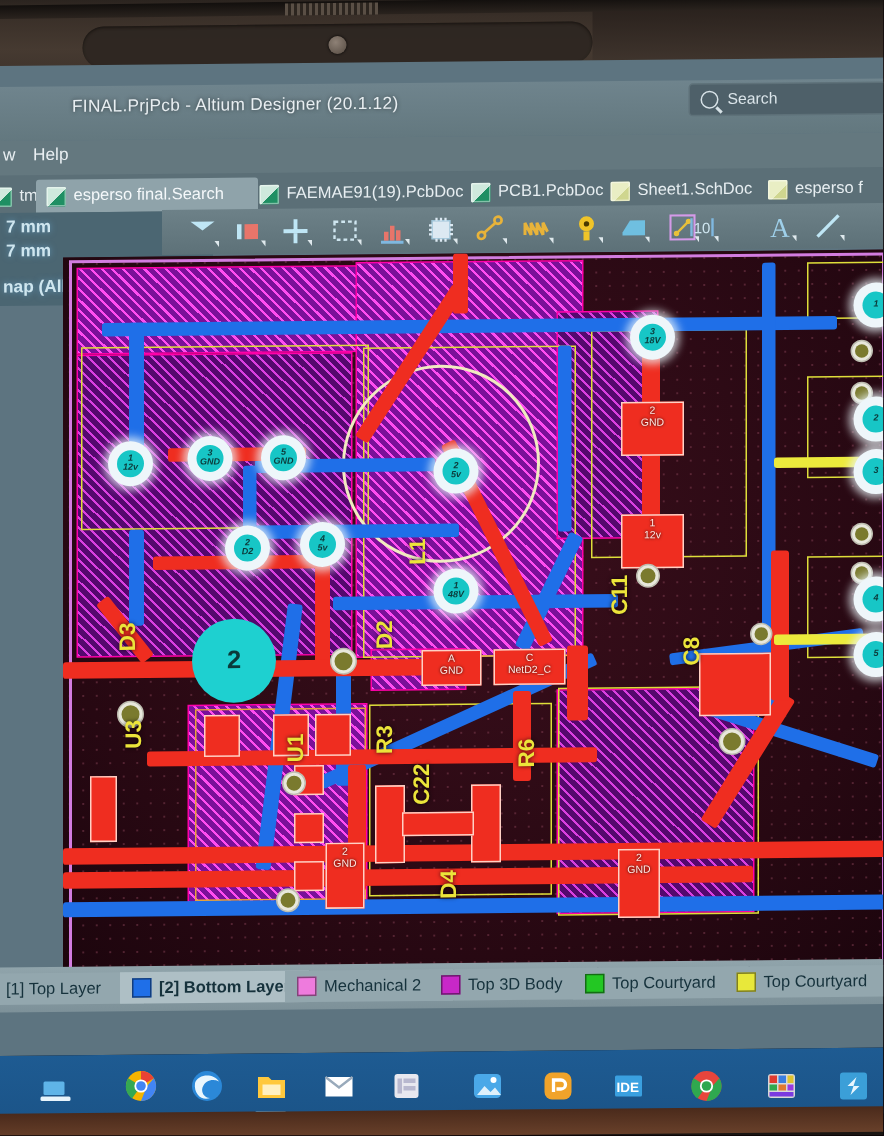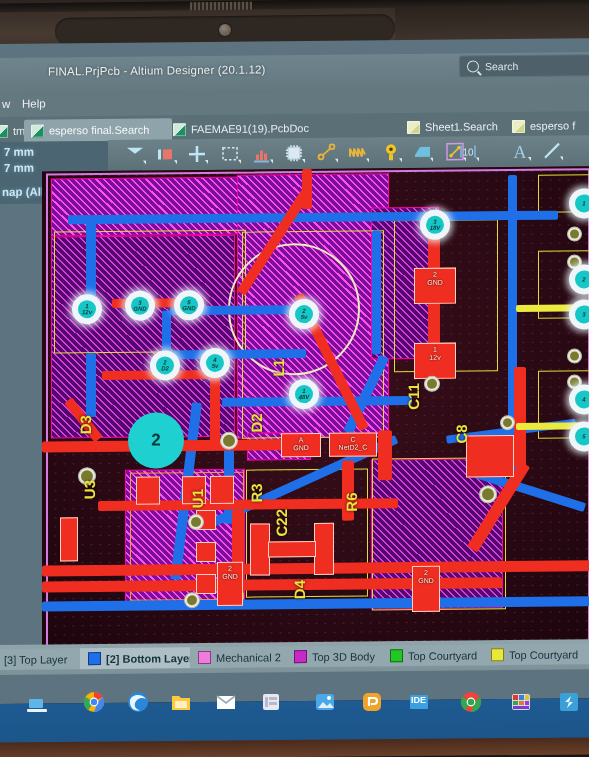--- a/index.html
+++ b/index.html
@@ -110,21 +110,21 @@
     background:linear-gradient(180deg,#90a4ab,#7d9199);}
   .ltab{position:absolute;top:605px;height:21px;display:flex;align-items:center;gap:5px;
     padding:0 8px;font-size:11px;color:#16323c;white-space:nowrap;background:#93a7ae;
     border-right:1px solid #6d8188;}
   .ltab.active{background:#aebfc5;font-weight:bold;}
   .lsw{width:11px;height:11px;flex:none;border:1px solid rgba(0,0,0,.45);}
 
   
   .taskbar{position:absolute;left:0;top:704px;width:589px;height:44px;
     background:linear-gradient(180deg,#1e5b92,#1b5488);transform:skewY(-0.55deg);transform-origin:0 0;}
-  .tb-ico{position:absolute;top:688px;width:27px;height:27px;display:flex;align-items:center;
+  .tb-ico{position:absolute;top:713px;width:27px;height:27px;display:flex;
     justify-content:center;}
   .tb-run{position:absolute;top:741px;height:2px;background:#8fd0f5;border-radius:1px;}
   .desk{position:absolute;left:0;top:740px;width:589px;height:17px;
     background:linear-gradient(180deg,#4a2a1b,#68402a);transform:skewY(-0.5deg);}
 </style>
 </head>
 <body>
 
 <div id="root">
 
@@ -157,23 +157,27 @@
           <span>tm</span>
         </div>
         <div class="doc-tab active" style="left: 24px; width: 134px;">
           <span class="tab-ico"></span>
           <span>esperso final.Search</span>
         </div>
         <div class="doc-tab" style="left: 166px; width: 134px;">
           <span class="tab-ico"></span>
           <span>FAEMAE91(19).PcbDoc</span>
         </div>
+        <div class="doc-tab" style="left: 307px; width: 86px;">
+          <span class="tab-ico"></span>
+          <span>PCB1.PcbDoc</span>
+        </div>
         <div class="doc-tab" style="left: 400px; width: 96px;">
           <span class="tab-ico sch"></span>
-          <span>Sheet1.Search</span>
+          <span>Sheet1.SchDoc</span>
         </div>
         <div class="doc-tab" style="left: 505px; width: 84px;">
           <span class="tab-ico sch"></span>
           <span>esperso f</span>
         </div>
       </div>
 
     <div class="readout">
       <div style="left:4px;top:4px">7 mm</div>
       <div style="left:4px;top:20px">7 mm</div>
@@ -507,21 +511,21 @@
         </div>
 
       <svg class="cursor" style="left:248px;top:295px" width="16" height="22" viewBox="0 0 16 22">
         <path d="M1 1 L1 17 L5 13 L8 20 L11 19 L8 12 L13 12 Z" fill="#ffffff" stroke="#333" stroke-width="1"></path>
       </svg>
     </div>
 
     <div class="layerbar"></div>
     <div id="layer-tabs">
         <div class="ltab" style="left: -4px; width: 84px;">
-          <span>[3] Top Layer</span>
+          <span>[1] Top Layer</span>
         </div>
         <div class="ltab active" style="left: 80px; width: 110px;">
           <span class="lsw" style="background: rgb(31, 111, 232);"></span>
           <span>[2] Bottom Layer</span>
         </div>
         <div class="ltab" style="left: 190px; width: 96px;">
           <span class="lsw" style="background: rgb(238, 123, 221);"></span>
           <span>Mechanical 2</span>
         </div>
         <div class="ltab" style="left: 286px; width: 96px;">

